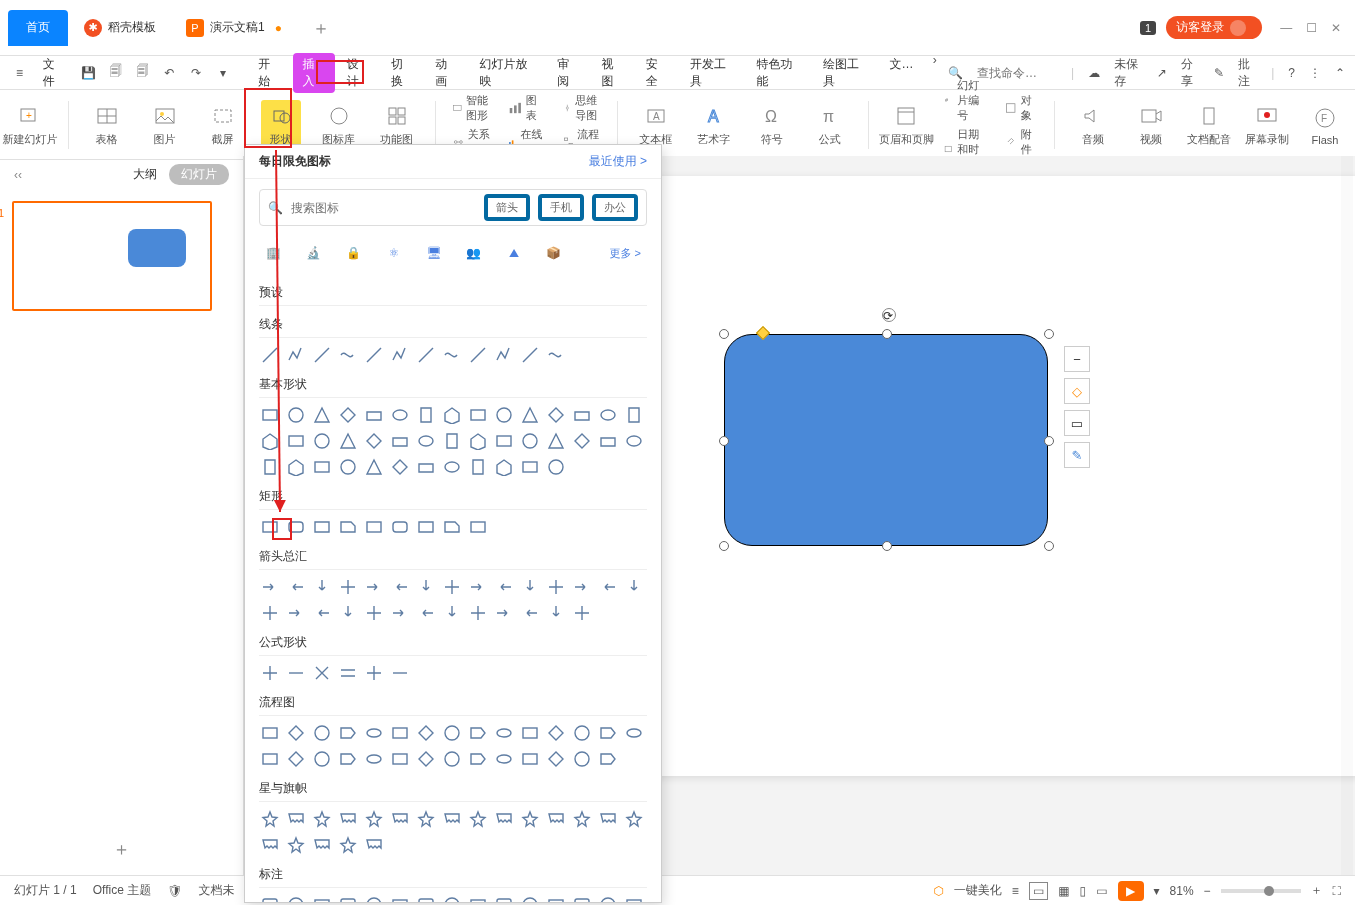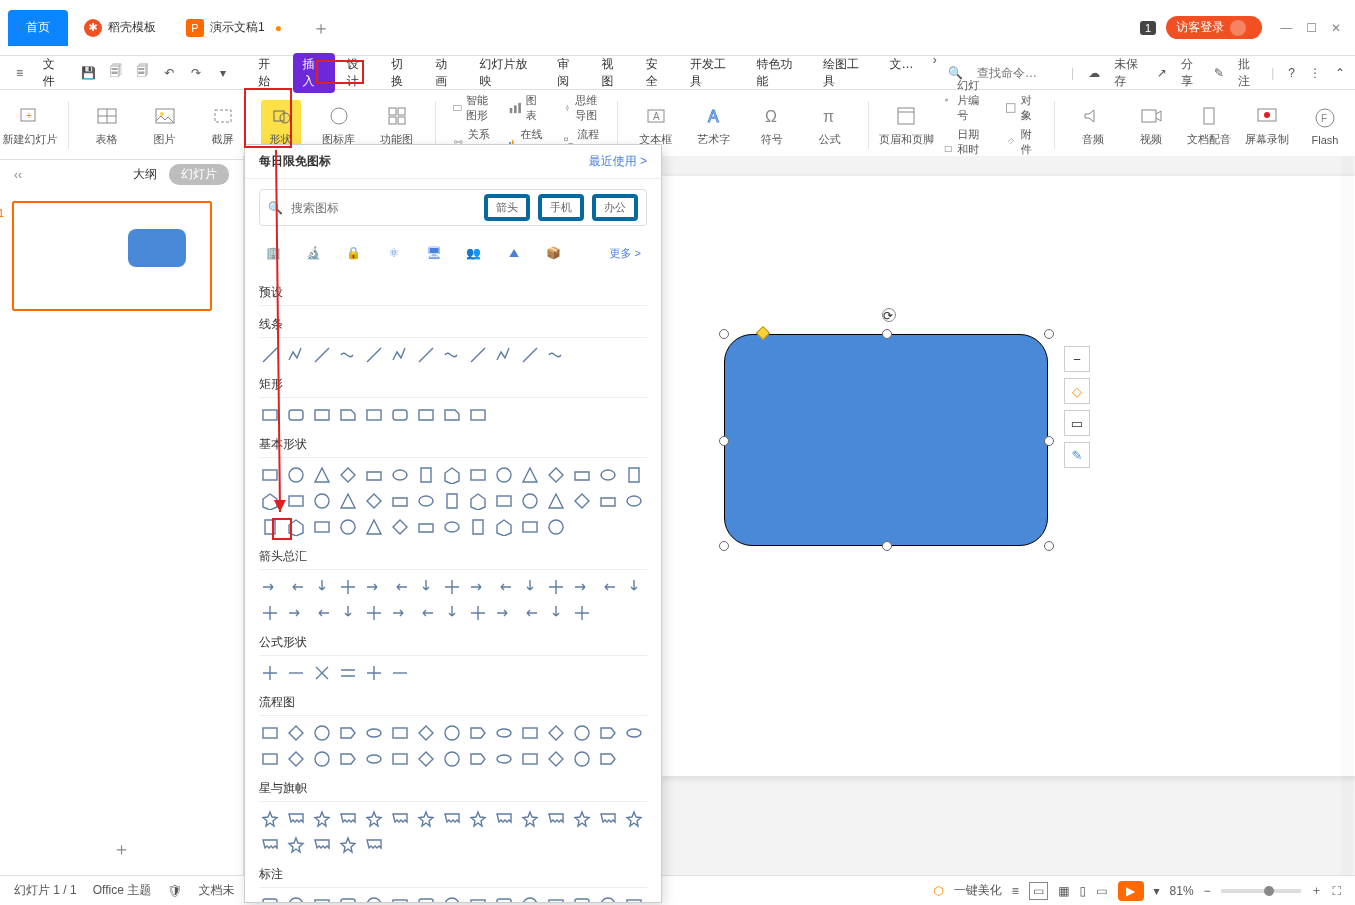--- a/index.html
+++ b/index.html
@@ -16,21 +16,21 @@
 .titlebar-right { margin-left: auto; display:flex; align-items:center; gap:10px;}
 .badge1 { background: #444; color:#fff; padding:1px 5px; border-radius:3px; font-size:11px;}
 .login-pill { background:#f25022; color:#fff; border-radius: 12px; padding: 3px 16px 3px 10px; display:flex; align-items:center; gap:6px; }
 .winbtns { display:flex; gap:14px; color:#888; margin-left:8px; margin-right: 6px;}
 .menubar { height: 34px; display:flex; align-items:center; padding: 0 10px; gap: 4px; border-bottom: 1px solid #e0e0e0; font-size: 12px;}
 .menubar .left { display:flex; align-items:center; gap: 8px;}
 .menubar .ico { width:20px; text-align:center; color:#555; cursor:pointer;}
 .menubar .text { padding: 0 6px; cursor:pointer;}
 .menubar .tabs { display:flex; gap: 2px; margin-left: 12px;}
 .menubar .tabs .mtab { padding: 3px 10px; cursor:pointer; border-radius: 4px;}
-.menubar .tabs .mtab.active { background:#6d28d9; color:#fff;}
+.menubar .tabs .mtab.active { background:#d946ef; color:#fff;}
 .menubar .right { margin-left:auto; display:flex; align-items:center; gap: 14px; color:#555;}
 .ribbon { height: 70px; display:flex; align-items:center; padding: 4px 10px; gap: 18px; border-bottom: 1px solid #e0e0e0;}
 .rbtn { display:flex; flex-direction:column; align-items:center; gap:2px; color:#555; cursor:pointer; min-width:40px;}
 .rbtn .ric { width:28px; height:28px; display:flex; align-items:center; justify-content:center; color:#666;}
 .rbtn .ric svg{ width:24px; height:24px;}
 .rbtn span { font-size:11px; white-space:nowrap;}
 .rsep { width:1px; height:48px; background:#e5e5e5;}
 .rcol { display:flex; flex-direction:column; gap:4px; font-size:11px; color:#555;}
 .rcol .row { display:flex; align-items:center; gap:4px; cursor:pointer;}
 .rcol .row svg{width:16px;height:16px;}
@@ -523,20 +523,236 @@
           </div>
           <div class="dd-cell">
             <svg viewBox="0 0 18 18">
               <path d="M2 9c4-6 8 6 12 0"></path>
             </svg>
           </div>
         </div>
     </div>
 
     <div class="dd-sec">
+        <div class="h">基本形状</div>
+      <div class="dd-grid" id="grid-basic">
+          <div class="dd-cell">
+            <svg viewBox="0 0 18 18">
+              <rect x="2" y="4" width="14" height="10"></rect>
+            </svg>
+          </div>
+          <div class="dd-cell">
+            <svg viewBox="0 0 18 18">
+              <circle cx="9" cy="9" r="7"></circle>
+            </svg>
+          </div>
+          <div class="dd-cell">
+            <svg viewBox="0 0 18 18">
+              <path d="M9 2l7 14H2z"></path>
+            </svg>
+          </div>
+          <div class="dd-cell">
+            <svg viewBox="0 0 18 18">
+              <path d="M9 2l7 7-7 7-7-7z"></path>
+            </svg>
+          </div>
+          <div class="dd-cell">
+            <svg viewBox="0 0 18 18">
+              <path d="M2 6h14v8H2z"></path>
+            </svg>
+          </div>
+          <div class="dd-cell">
+            <svg viewBox="0 0 18 18">
+              <ellipse cx="9" cy="9" rx="7" ry="5"></ellipse>
+            </svg>
+          </div>
+          <div class="dd-cell">
+            <svg viewBox="0 0 18 18">
+              <path d="M4 2h10v14H4z"></path>
+            </svg>
+          </div>
+          <div class="dd-cell">
+            <svg viewBox="0 0 18 18">
+              <path d="M9 2l7 5v8l-7 3-7-3V7z"></path>
+            </svg>
+          </div>
+          <div class="dd-cell">
+            <svg viewBox="0 0 18 18">
+              <rect x="2" y="4" width="14" height="10"></rect>
+            </svg>
+          </div>
+          <div class="dd-cell">
+            <svg viewBox="0 0 18 18">
+              <circle cx="9" cy="9" r="7"></circle>
+            </svg>
+          </div>
+          <div class="dd-cell">
+            <svg viewBox="0 0 18 18">
+              <path d="M9 2l7 14H2z"></path>
+            </svg>
+          </div>
+          <div class="dd-cell">
+            <svg viewBox="0 0 18 18">
+              <path d="M9 2l7 7-7 7-7-7z"></path>
+            </svg>
+          </div>
+          <div class="dd-cell">
+            <svg viewBox="0 0 18 18">
+              <path d="M2 6h14v8H2z"></path>
+            </svg>
+          </div>
+          <div class="dd-cell">
+            <svg viewBox="0 0 18 18">
+              <ellipse cx="9" cy="9" rx="7" ry="5"></ellipse>
+            </svg>
+          </div>
+          <div class="dd-cell">
+            <svg viewBox="0 0 18 18">
+              <path d="M4 2h10v14H4z"></path>
+            </svg>
+          </div>
+          <div class="dd-cell">
+            <svg viewBox="0 0 18 18">
+              <path d="M9 2l7 5v8l-7 3-7-3V7z"></path>
+            </svg>
+          </div>
+          <div class="dd-cell">
+            <svg viewBox="0 0 18 18">
+              <rect x="2" y="4" width="14" height="10"></rect>
+            </svg>
+          </div>
+          <div class="dd-cell">
+            <svg viewBox="0 0 18 18">
+              <circle cx="9" cy="9" r="7"></circle>
+            </svg>
+          </div>
+          <div class="dd-cell">
+            <svg viewBox="0 0 18 18">
+              <path d="M9 2l7 14H2z"></path>
+            </svg>
+          </div>
+          <div class="dd-cell">
+            <svg viewBox="0 0 18 18">
+              <path d="M9 2l7 7-7 7-7-7z"></path>
+            </svg>
+          </div>
+          <div class="dd-cell">
+            <svg viewBox="0 0 18 18">
+              <path d="M2 6h14v8H2z"></path>
+            </svg>
+          </div>
+          <div class="dd-cell">
+            <svg viewBox="0 0 18 18">
+              <ellipse cx="9" cy="9" rx="7" ry="5"></ellipse>
+            </svg>
+          </div>
+          <div class="dd-cell">
+            <svg viewBox="0 0 18 18">
+              <path d="M4 2h10v14H4z"></path>
+            </svg>
+          </div>
+          <div class="dd-cell">
+            <svg viewBox="0 0 18 18">
+              <path d="M9 2l7 5v8l-7 3-7-3V7z"></path>
+            </svg>
+          </div>
+          <div class="dd-cell">
+            <svg viewBox="0 0 18 18">
+              <rect x="2" y="4" width="14" height="10"></rect>
+            </svg>
+          </div>
+          <div class="dd-cell">
+            <svg viewBox="0 0 18 18">
+              <circle cx="9" cy="9" r="7"></circle>
+            </svg>
+          </div>
+          <div class="dd-cell">
+            <svg viewBox="0 0 18 18">
+              <path d="M9 2l7 14H2z"></path>
+            </svg>
+          </div>
+          <div class="dd-cell">
+            <svg viewBox="0 0 18 18">
+              <path d="M9 2l7 7-7 7-7-7z"></path>
+            </svg>
+          </div>
+          <div class="dd-cell">
+            <svg viewBox="0 0 18 18">
+              <path d="M2 6h14v8H2z"></path>
+            </svg>
+          </div>
+          <div class="dd-cell">
+            <svg viewBox="0 0 18 18">
+              <ellipse cx="9" cy="9" rx="7" ry="5"></ellipse>
+            </svg>
+          </div>
+          <div class="dd-cell">
+            <svg viewBox="0 0 18 18">
+              <path d="M4 2h10v14H4z"></path>
+            </svg>
+          </div>
+          <div class="dd-cell">
+            <svg viewBox="0 0 18 18">
+              <path d="M9 2l7 5v8l-7 3-7-3V7z"></path>
+            </svg>
+          </div>
+          <div class="dd-cell">
+            <svg viewBox="0 0 18 18">
+              <rect x="2" y="4" width="14" height="10"></rect>
+            </svg>
+          </div>
+          <div class="dd-cell">
+            <svg viewBox="0 0 18 18">
+              <circle cx="9" cy="9" r="7"></circle>
+            </svg>
+          </div>
+          <div class="dd-cell">
+            <svg viewBox="0 0 18 18">
+              <path d="M9 2l7 14H2z"></path>
+            </svg>
+          </div>
+          <div class="dd-cell">
+            <svg viewBox="0 0 18 18">
+              <path d="M9 2l7 7-7 7-7-7z"></path>
+            </svg>
+          </div>
+          <div class="dd-cell">
+            <svg viewBox="0 0 18 18">
+              <path d="M2 6h14v8H2z"></path>
+            </svg>
+          </div>
+          <div class="dd-cell">
+            <svg viewBox="0 0 18 18">
+              <ellipse cx="9" cy="9" rx="7" ry="5"></ellipse>
+            </svg>
+          </div>
+          <div class="dd-cell">
+            <svg viewBox="0 0 18 18">
+              <path d="M4 2h10v14H4z"></path>
+            </svg>
+          </div>
+          <div class="dd-cell">
+            <svg viewBox="0 0 18 18">
+              <path d="M9 2l7 5v8l-7 3-7-3V7z"></path>
+            </svg>
+          </div>
+          <div class="dd-cell">
+            <svg viewBox="0 0 18 18">
+              <rect x="2" y="4" width="14" height="10"></rect>
+            </svg>
+          </div>
+          <div class="dd-cell">
+            <svg viewBox="0 0 18 18">
+              <circle cx="9" cy="9" r="7"></circle>
+            </svg>
+          </div>
+        </div>
+    </div>
+
+    <div class="dd-sec">
         <div class="h">矩形</div>
       <div class="dd-grid" id="grid-rect">
           <div class="dd-cell">
             <svg viewBox="0 0 18 18">
               <rect x="2" y="4" width="14" height="10"></rect>
             </svg>
           </div>
           <div class="dd-cell">
             <svg viewBox="0 0 18 18">
               <rect x="2" y="4" width="14" height="10" rx="3"></rect>
@@ -568,236 +784,20 @@
             </svg>
           </div>
           <div class="dd-cell">
             <svg viewBox="0 0 18 18">
               <path d="M2 4h10l4 4v6H2z"></path>
             </svg>
           </div>
           <div class="dd-cell">
             <svg viewBox="0 0 18 18">
               <rect x="2" y="4" width="14" height="10"></rect>
-            </svg>
-          </div>
-        </div>
-    </div>
-
-    <div class="dd-sec">
-        <div class="h">基本形状</div>
-      <div class="dd-grid" id="grid-basic">
-          <div class="dd-cell">
-            <svg viewBox="0 0 18 18">
-              <rect x="2" y="4" width="14" height="10"></rect>
-            </svg>
-          </div>
-          <div class="dd-cell">
-            <svg viewBox="0 0 18 18">
-              <circle cx="9" cy="9" r="7"></circle>
-            </svg>
-          </div>
-          <div class="dd-cell">
-            <svg viewBox="0 0 18 18">
-              <path d="M9 2l7 14H2z"></path>
-            </svg>
-          </div>
-          <div class="dd-cell">
-            <svg viewBox="0 0 18 18">
-              <path d="M9 2l7 7-7 7-7-7z"></path>
-            </svg>
-          </div>
-          <div class="dd-cell">
-            <svg viewBox="0 0 18 18">
-              <path d="M2 6h14v8H2z"></path>
-            </svg>
-          </div>
-          <div class="dd-cell">
-            <svg viewBox="0 0 18 18">
-              <ellipse cx="9" cy="9" rx="7" ry="5"></ellipse>
-            </svg>
-          </div>
-          <div class="dd-cell">
-            <svg viewBox="0 0 18 18">
-              <path d="M4 2h10v14H4z"></path>
-            </svg>
-          </div>
-          <div class="dd-cell">
-            <svg viewBox="0 0 18 18">
-              <path d="M9 2l7 5v8l-7 3-7-3V7z"></path>
-            </svg>
-          </div>
-          <div class="dd-cell">
-            <svg viewBox="0 0 18 18">
-              <rect x="2" y="4" width="14" height="10"></rect>
-            </svg>
-          </div>
-          <div class="dd-cell">
-            <svg viewBox="0 0 18 18">
-              <circle cx="9" cy="9" r="7"></circle>
-            </svg>
-          </div>
-          <div class="dd-cell">
-            <svg viewBox="0 0 18 18">
-              <path d="M9 2l7 14H2z"></path>
-            </svg>
-          </div>
-          <div class="dd-cell">
-            <svg viewBox="0 0 18 18">
-              <path d="M9 2l7 7-7 7-7-7z"></path>
-            </svg>
-          </div>
-          <div class="dd-cell">
-            <svg viewBox="0 0 18 18">
-              <path d="M2 6h14v8H2z"></path>
-            </svg>
-          </div>
-          <div class="dd-cell">
-            <svg viewBox="0 0 18 18">
-              <ellipse cx="9" cy="9" rx="7" ry="5"></ellipse>
-            </svg>
-          </div>
-          <div class="dd-cell">
-            <svg viewBox="0 0 18 18">
-              <path d="M4 2h10v14H4z"></path>
-            </svg>
-          </div>
-          <div class="dd-cell">
-            <svg viewBox="0 0 18 18">
-              <path d="M9 2l7 5v8l-7 3-7-3V7z"></path>
-            </svg>
-          </div>
-          <div class="dd-cell">
-            <svg viewBox="0 0 18 18">
-              <rect x="2" y="4" width="14" height="10"></rect>
-            </svg>
-          </div>
-          <div class="dd-cell">
-            <svg viewBox="0 0 18 18">
-              <circle cx="9" cy="9" r="7"></circle>
-            </svg>
-          </div>
-          <div class="dd-cell">
-            <svg viewBox="0 0 18 18">
-              <path d="M9 2l7 14H2z"></path>
-            </svg>
-          </div>
-          <div class="dd-cell">
-            <svg viewBox="0 0 18 18">
-              <path d="M9 2l7 7-7 7-7-7z"></path>
-            </svg>
-          </div>
-          <div class="dd-cell">
-            <svg viewBox="0 0 18 18">
-              <path d="M2 6h14v8H2z"></path>
-            </svg>
-          </div>
-          <div class="dd-cell">
-            <svg viewBox="0 0 18 18">
-              <ellipse cx="9" cy="9" rx="7" ry="5"></ellipse>
-            </svg>
-          </div>
-          <div class="dd-cell">
-            <svg viewBox="0 0 18 18">
-              <path d="M4 2h10v14H4z"></path>
-            </svg>
-          </div>
-          <div class="dd-cell">
-            <svg viewBox="0 0 18 18">
-              <path d="M9 2l7 5v8l-7 3-7-3V7z"></path>
-            </svg>
-          </div>
-          <div class="dd-cell">
-            <svg viewBox="0 0 18 18">
-              <rect x="2" y="4" width="14" height="10"></rect>
-            </svg>
-          </div>
-          <div class="dd-cell">
-            <svg viewBox="0 0 18 18">
-              <circle cx="9" cy="9" r="7"></circle>
-            </svg>
-          </div>
-          <div class="dd-cell">
-            <svg viewBox="0 0 18 18">
-              <path d="M9 2l7 14H2z"></path>
-            </svg>
-          </div>
-          <div class="dd-cell">
-            <svg viewBox="0 0 18 18">
-              <path d="M9 2l7 7-7 7-7-7z"></path>
-            </svg>
-          </div>
-          <div class="dd-cell">
-            <svg viewBox="0 0 18 18">
-              <path d="M2 6h14v8H2z"></path>
-            </svg>
-          </div>
-          <div class="dd-cell">
-            <svg viewBox="0 0 18 18">
-              <ellipse cx="9" cy="9" rx="7" ry="5"></ellipse>
-            </svg>
-          </div>
-          <div class="dd-cell">
-            <svg viewBox="0 0 18 18">
-              <path d="M4 2h10v14H4z"></path>
-            </svg>
-          </div>
-          <div class="dd-cell">
-            <svg viewBox="0 0 18 18">
-              <path d="M9 2l7 5v8l-7 3-7-3V7z"></path>
-            </svg>
-          </div>
-          <div class="dd-cell">
-            <svg viewBox="0 0 18 18">
-              <rect x="2" y="4" width="14" height="10"></rect>
-            </svg>
-          </div>
-          <div class="dd-cell">
-            <svg viewBox="0 0 18 18">
-              <circle cx="9" cy="9" r="7"></circle>
-            </svg>
-          </div>
-          <div class="dd-cell">
-            <svg viewBox="0 0 18 18">
-              <path d="M9 2l7 14H2z"></path>
-            </svg>
-          </div>
-          <div class="dd-cell">
-            <svg viewBox="0 0 18 18">
-              <path d="M9 2l7 7-7 7-7-7z"></path>
-            </svg>
-          </div>
-          <div class="dd-cell">
-            <svg viewBox="0 0 18 18">
-              <path d="M2 6h14v8H2z"></path>
-            </svg>
-          </div>
-          <div class="dd-cell">
-            <svg viewBox="0 0 18 18">
-              <ellipse cx="9" cy="9" rx="7" ry="5"></ellipse>
-            </svg>
-          </div>
-          <div class="dd-cell">
-            <svg viewBox="0 0 18 18">
-              <path d="M4 2h10v14H4z"></path>
-            </svg>
-          </div>
-          <div class="dd-cell">
-            <svg viewBox="0 0 18 18">
-              <path d="M9 2l7 5v8l-7 3-7-3V7z"></path>
-            </svg>
-          </div>
-          <div class="dd-cell">
-            <svg viewBox="0 0 18 18">
-              <rect x="2" y="4" width="14" height="10"></rect>
-            </svg>
-          </div>
-          <div class="dd-cell">
-            <svg viewBox="0 0 18 18">
-              <circle cx="9" cy="9" r="7"></circle>
             </svg>
           </div>
         </div>
     </div>
 
     <div class="dd-sec">
         <div class="h">箭头总汇</div>
       <div class="dd-grid" id="grid-arrows">
           <div class="dd-cell">
             <svg viewBox="0 0 18 18">

